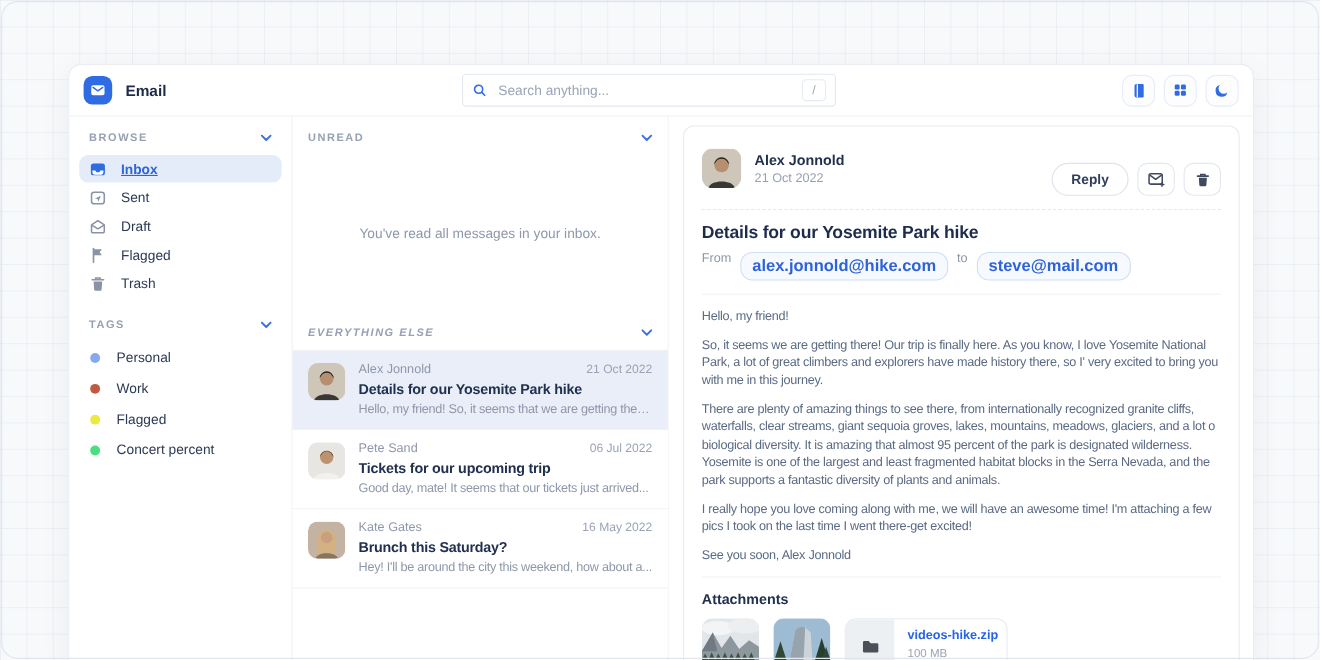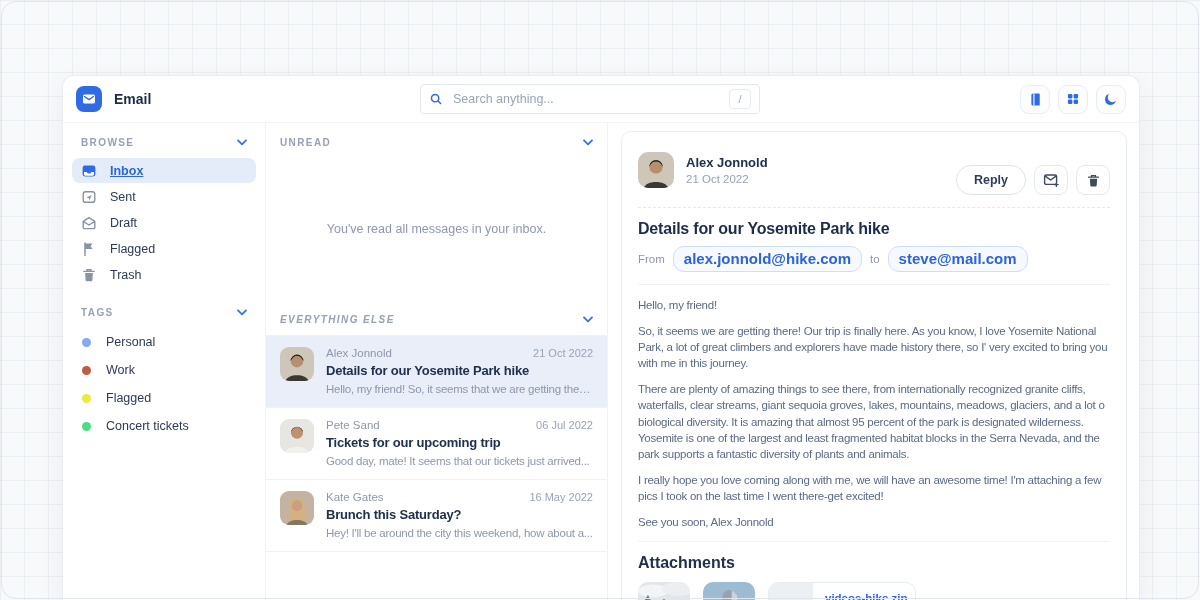--- a/index.html
+++ b/index.html
@@ -14,21 +14,21 @@
     background-image:
       linear-gradient(rgba(205,215,228,.28) 1px,transparent 1px),
       linear-gradient(90deg,rgba(205,215,228,.28) 1px,transparent 1px);
     background-size:24px 24px;
   }
   .frame-border{
     position:absolute;inset:1px;border:1.5px solid #dfe6ee;border-radius:15px;
     pointer-events:none;z-index:40;
   }
   .app{
-    position:absolute;left:62px;top:75px;width:1078px;bottom:0;
+    position:absolute;left:62px;top:58px;width:1078px;bottom:0;
     background:#fff;border:1px solid #e9edf2;border-bottom:none;
     border-radius:12px 12px 0 0;
     box-shadow:0 8px 28px rgba(30,41,59,.06);
     display:flex;flex-direction:column;z-index:1;overflow:hidden;box-sizing:border-box;
   }
   
   .topbar{height:46px;flex:none;border-bottom:1px solid #eff2f6;display:flex;align-items:center;padding:0 13px;position:relative;}
   .logo{width:26px;height:26px;border-radius:8px;background:#2f6ce4;display:flex;align-items:center;justify-content:center;flex:none;}
   .app-title{font-size:14px;font-weight:700;color:#1e2b48;margin-left:12px;}
   .search{position:absolute;left:357px;top:8px;width:340px;height:30px;border:1px solid #e3e8f0;border-radius:4px;display:flex;align-items:center;gap:8px;padding:0 8px;box-sizing:border-box;background:#fff;}
@@ -69,25 +69,25 @@
   .detail{flex:1;min-width:0;padding:8px 12px 0 13px;box-sizing:border-box;background:#fff;}
   .mail-card{border:1px solid #e8ecf2;border-radius:10px;padding:13px 16px;background:#fff;box-sizing:border-box;}
   .card-head{display:flex;align-items:center;gap:12px;padding-bottom:12px;border-bottom:1px dashed #e3e8ef;}
   .d-avatar{width:36px;height:36px;border-radius:10px;overflow:hidden;flex:none;}
   .d-name{font-size:13px;font-weight:700;color:#21304e;}
   .d-date{font-size:11.5px;color:#97a1b2;margin-top:3px;}
   .head-actions{margin-left:auto;display:flex;gap:8px;align-items:center;margin-top:20px;}
   .reply-btn{height:30px;padding:0 17px;border:1px solid #dde3eb;background:#fff;border-radius:16px;font-size:12.5px;font-weight:600;color:#2f3d59;cursor:pointer;font-family:inherit;}
   .icon-btn{width:34px;height:30px;border:1px solid #e3e8ef;background:#fff;border-radius:9px;display:flex;align-items:center;justify-content:center;cursor:pointer;padding:0;}
   .subject-title{font-size:16px;font-weight:700;color:#1d2c4c;margin:12px 0 8px;letter-spacing:-0.2px;}
-  .fromto{display:flex;align-items:center;gap:8px;font-size:11.5px;color:#8e98aa;padding-bottom:12px;border-bottom:1px solid #eff2f6;}
+  .fromto{display:flex;align-items:flex-start;gap:8px;font-size:11.5px;color:#8e98aa;padding-bottom:12px;border-bottom:1px solid #eff2f6;}
   .chip{border:1px solid #cfdef7;background:#f6faff;color:#2e62d9;font-size:15px;font-weight:600;padding:3px 10px 4px;border-radius:11px;cursor:pointer;white-space:nowrap;}
   .mail-body{padding:12px 0 1px;border-bottom:1px solid #eff2f6;color:#5b6a83;font-size:11.5px;line-height:1.4;letter-spacing:-0.25px;}
   .mail-body p{margin:0 0 10px;}
-  .attach-label{font-size:16px;font-weight:700;color:#21304e;margin:12px 0 10px;}
+  .attach-label{font-size:13px;font-weight:700;color:#21304e;margin:12px 0 10px;}
   .attach-row{display:flex;gap:13px;align-items:stretch;}
   .thumb{width:52px;height:52px;border-radius:10px;overflow:hidden;cursor:pointer;flex:none;}
   .file-card{display:flex;align-items:stretch;border:1px solid #e8ecf2;border-radius:10px;overflow:hidden;width:148px;height:52px;box-sizing:border-box;cursor:pointer;background:#fff;}
   .file-icon-box{width:44px;background:#edf0f3;display:flex;align-items:center;justify-content:center;flex:none;}
   .file-meta{padding:9px 12px 0;min-width:0;}
   .file-name{font-size:11.5px;font-weight:700;color:#2563eb;white-space:nowrap;}
   .file-size{font-size:10.5px;color:#9aa4b5;margin-top:4px;}
 </style>
 </head>
 <body>
@@ -222,21 +222,21 @@
         <div class="tag-item">
           <span class="dot c1"></span>
           <span>Work</span>
         </div>
         <div class="tag-item">
           <span class="dot c2"></span>
           <span>Flagged</span>
         </div>
         <div class="tag-item">
           <span class="dot c3"></span>
-          <span>Concert tickets</span>
+          <span>Concert percent</span>
         </div>
       </div>
     </div>
 
     <div class="maillist">
       <div class="list-head">
         <span class="sec-label">UNREAD</span>
         <span class="chev">
           <svg width="10" height="7" viewBox="0 0 10 7">
               <path d="M1 1.3 L5 5.3 L9 1.3" fill="none" stroke="#3b72e3" stroke-width="1.8" stroke-linecap="round" stroke-linejoin="round"></path>

